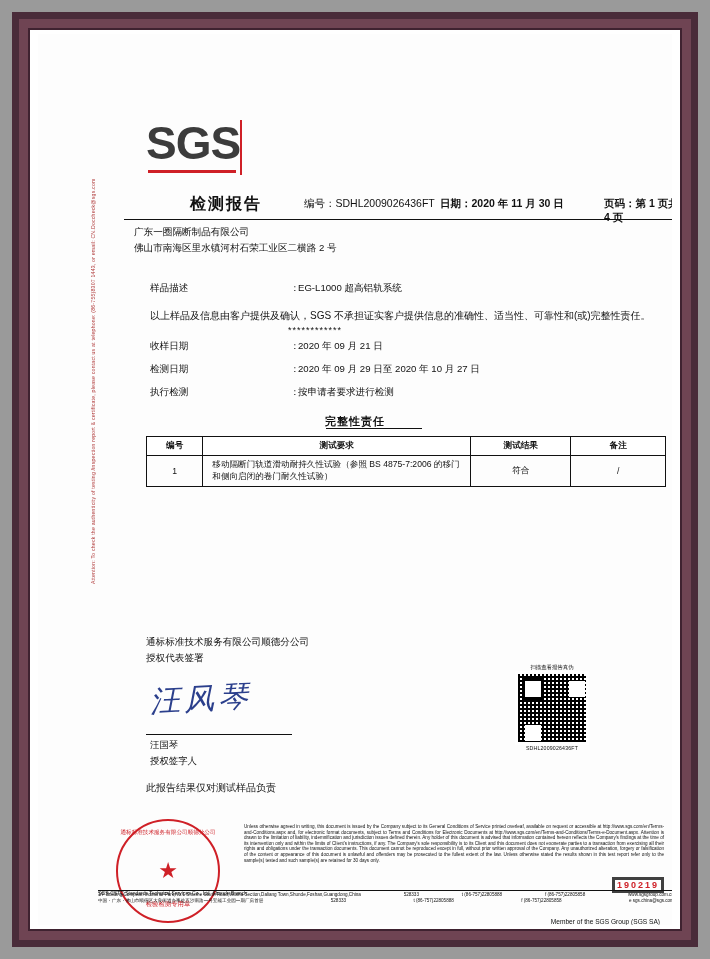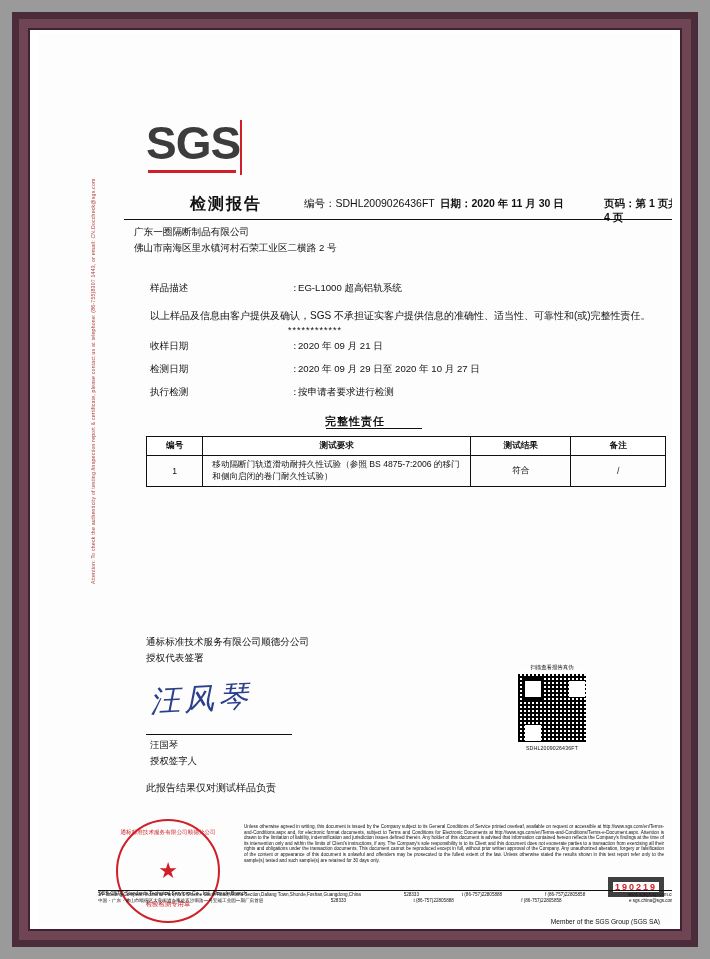--- a/index.html
+++ b/index.html
@@ -181,21 +181,21 @@
     position:absolute;left:0;bottom:12px;width:100%;text-align:center;font-size:6.4px;
   }
 
   .legal{
     position:absolute;left:206px;top:790px;width:420px;
     font-size:4.6px;color:#111;line-height:5.6px;text-align:justify;
   }
   .legal-no{
     position:absolute;right:8px;top:843px;
     font-size:9px;color:#cf2027;letter-spacing:2px;font-weight:bold;
-    border:5px solid #404040;padding:0 2px;
+    border:3px solid #404040;padding:0 2px;
   }
   .addr-bar{
     position:absolute;left:60px;top:856px;width:576px;height:1px;background:#111;
   }
   .addr{
     position:absolute;left:60px;top:858px;width:576px;font-size:4.6px;color:#111;line-height:6.4px;
   }
   .addr .row{display:flex;justify-content:space-between;}
   .footer-member{
     position:absolute;left:0;top:884px;width:634px;text-align:right;padding-right:12px;

